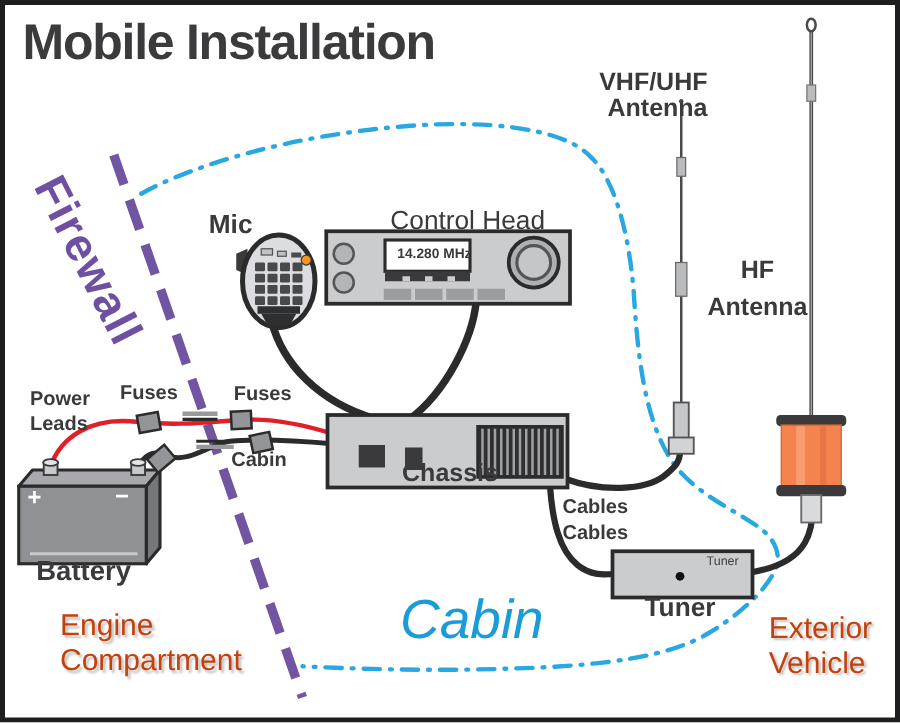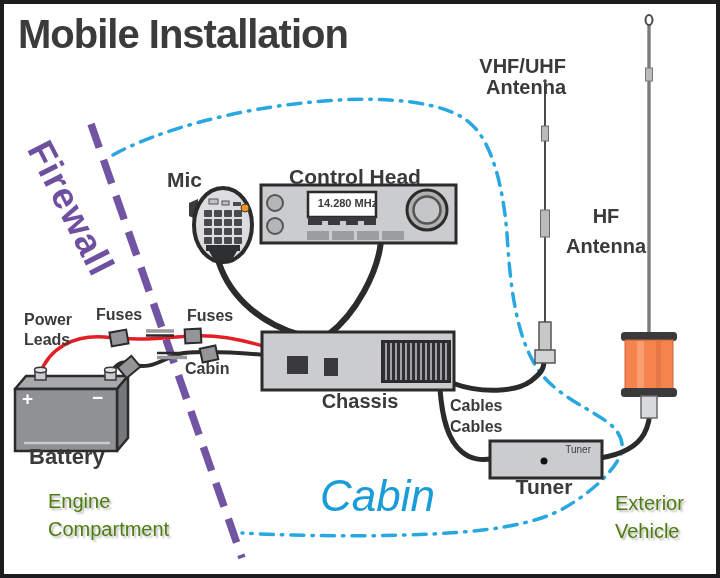--- a/index.html
+++ b/index.html
@@ -7,34 +7,34 @@
     position:relative;width:720px;height:578px;box-sizing:border-box;
     border:4px solid #1d1d1f;background:#fff;overflow:hidden;
     font-family:"Liberation Sans", sans-serif;
   }
   #diagram-svg{position:absolute;left:0;top:0;}
   .lbl{position:absolute;color:#3a3a3c;white-space:nowrap;}
   .title{left:14px;top:8px;font-size:40px;font-weight:bold;letter-spacing:-1px;color:#3b3b3d;}
   .firewall{left:52px;top:130px;font-size:37px;font-weight:bold;color:#6f4fa0;
     transform:rotate(63deg);transform-origin:left top;letter-spacing:1px;}
   .mic-lbl{left:163px;top:164px;font-size:21px;font-weight:bold;}
-  .ch-lbl{left:270px;top:161px;width:162px;text-align:center;font-size:21px;font-weight:bold;}
+  .ch-lbl{left:270px;top:161px;width:162px;text-align:right;font-size:21px;font-weight:normal;}
   .freq{left:306px;top:193px;width:75px;text-align:center;font-size:11px;font-weight:bold;color:#3a3a3c;}
   .vhf-lbl{left:450px;top:52px;width:96px;text-align:right;font-size:20px;font-weight:bold;line-height:21px;margin-left:16px;}
   .hf-lbl{left:556px;top:197px;width:92px;text-align:center;font-size:20px;font-weight:bold;line-height:30px;}
   .power-lbl{left:20px;top:306px;font-size:16px;font-weight:bold;line-height:20px;}
   .fuses-left{left:92px;top:302px;font-size:16px;font-weight:bold;}
   .fuses-right{left:183px;top:303px;font-size:16px;font-weight:bold;}
   .port-lbl{left:181px;top:356px;font-size:16px;font-weight:bold;}
   .battery-lbl{left:25px;top:440px;font-size:22px;font-weight:bold;}
-  .chassis-lbl{left:300px;top:386px;width:112px;text-align:center;font-size:20px;font-weight:bold;}
+  .chassis-lbl{left:300px;top:364px;width:112px;text-align:center;font-size:20px;font-weight:bold;}
   .coax-lbl{left:446px;top:391px;font-size:16px;font-weight:bold;line-height:21px;}
   .tuner-small{left:555px;top:440px;width:32px;text-align:right;font-size:10px;font-weight:normal;color:#3f3f41;}
   .tuner-lbl{left:494px;top:471px;width:92px;text-align:center;font-size:21px;font-weight:bold;}
-  .area{color:#4d7c0f;font-size:20px;line-height:28px;text-shadow:2px 2px 2px rgba(110,110,110,0.45);}
+  .area{color:#c2410c;font-size:24px;line-height:28px;text-shadow:2px 2px 2px rgba(110,110,110,0.45);}
   .engine{left:44px;top:483px;}
   .vehicle{left:611px;top:485px;}
   .cabin{left:316px;top:478px;font-size:44px;font-style:italic;color:#1a9cd8;
     text-shadow:none;}
   .batt-sign{position:absolute;color:#fff;font-weight:bold;font-size:19px;line-height:19px;}
   .plus{left:18px;top:385px;}
   .minus{left:88px;top:384px;}
 </style>
 </head>
 <body>

